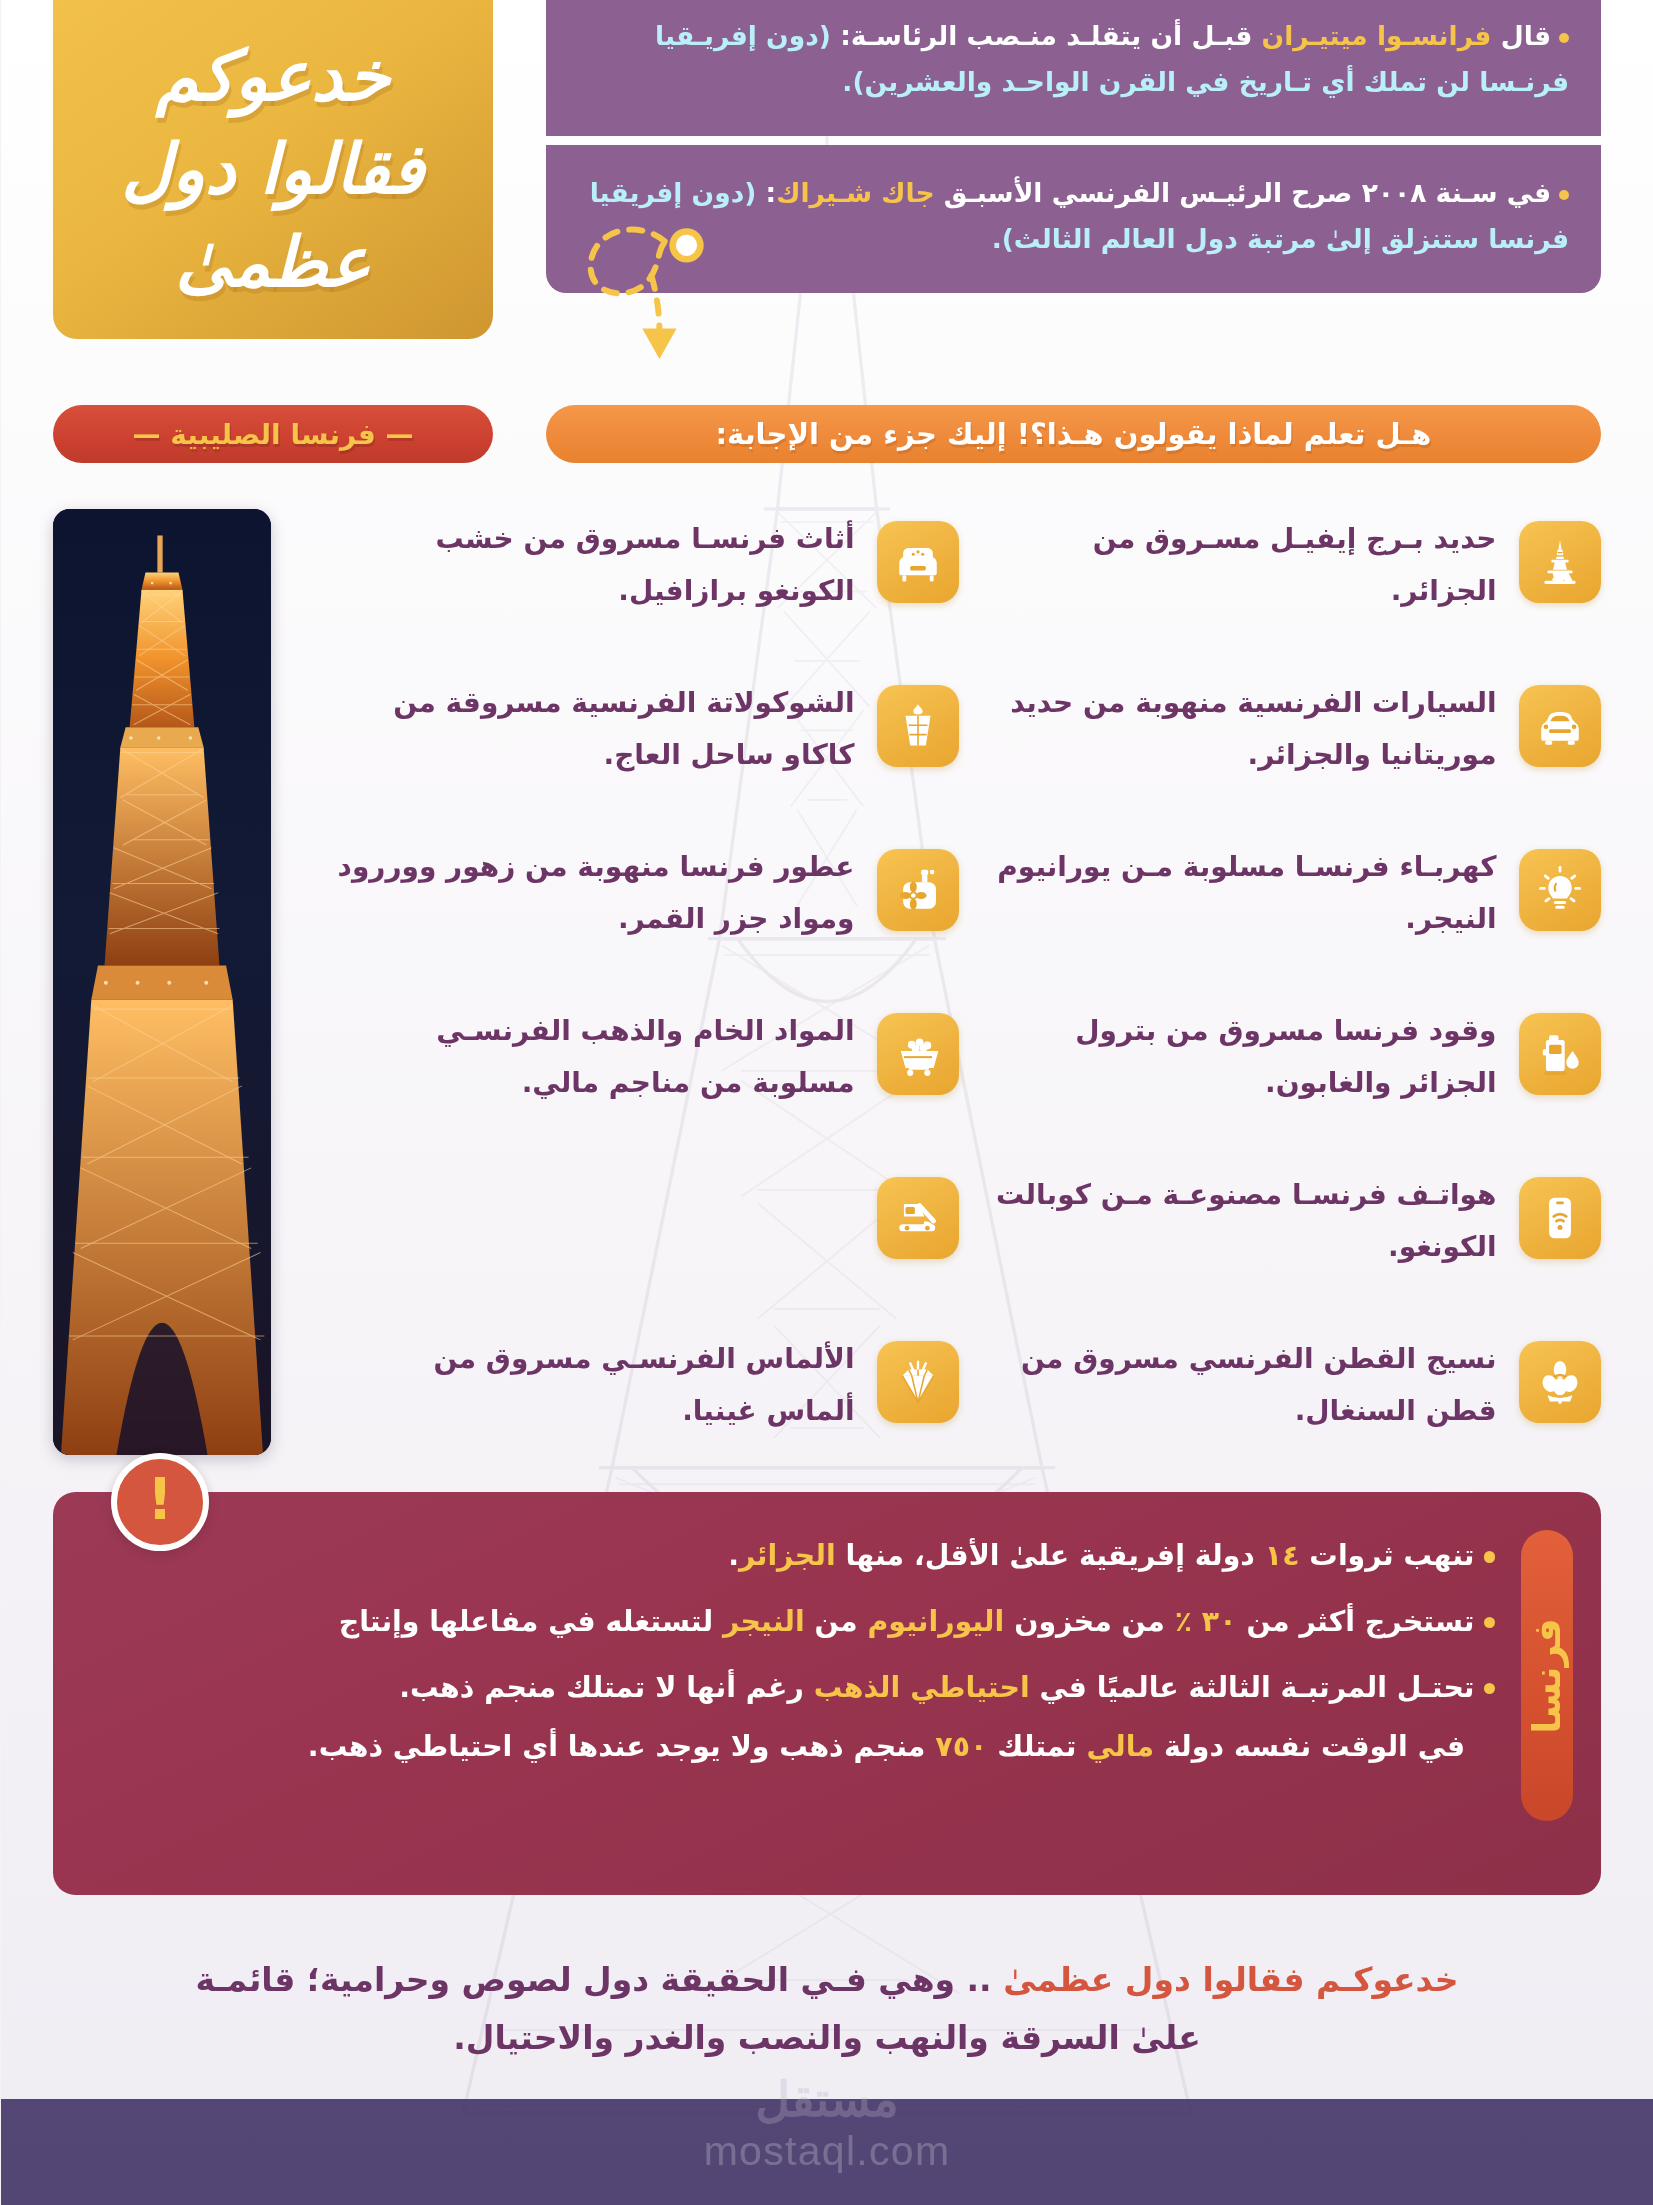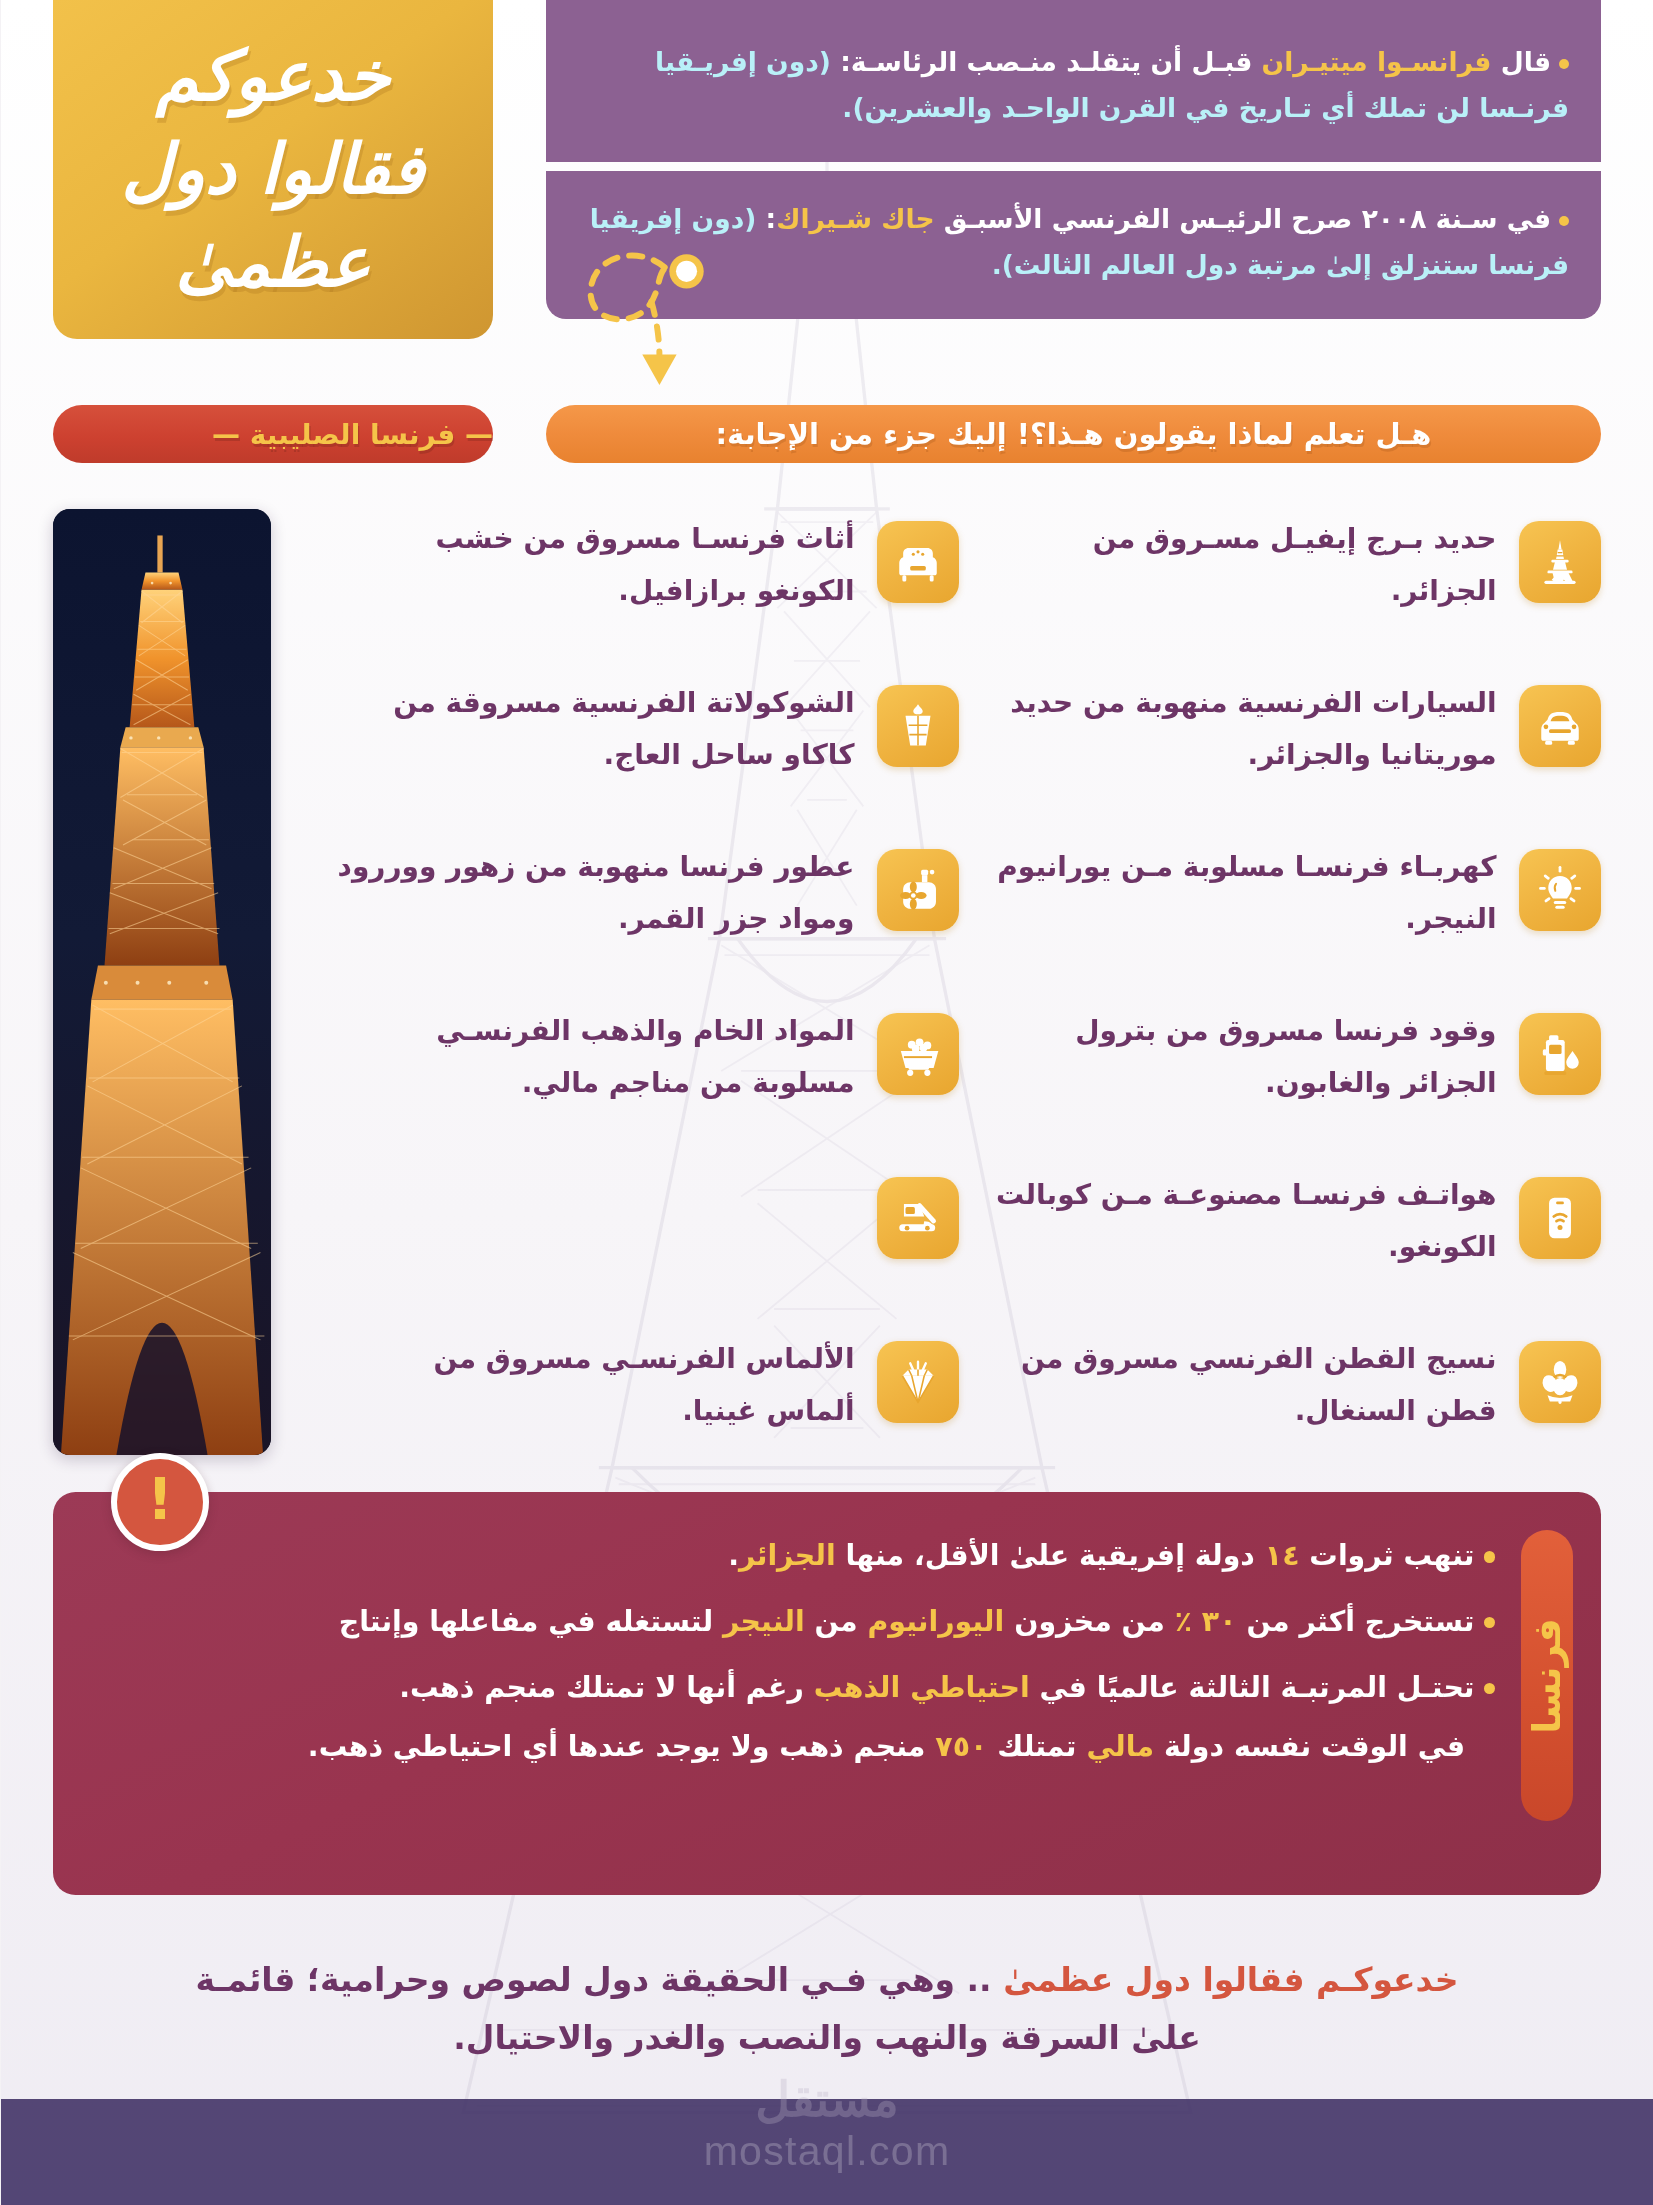--- a/index.html
+++ b/index.html
@@ -19,21 +19,21 @@
   #bg .wm2{position:absolute;left:50%;bottom:78px;transform:translateX(-50%);
       font-family:"Liberation Sans",sans-serif;font-size:48px;font-weight:bold;letter-spacing:2.6px;color:#b9b1c6;opacity:.30;}
 
   
   #page{position:absolute;inset:0;}
 
   
   .toprow{position:absolute;left:0;right:0;top:0;height:394px;}
   .quotes{position:absolute;right:53px;top:0;width:1055px;}
   .qbox{background:#8c6192;border-radius:0 0 17px 17px;padding:25px 32px 30px 32px;position:relative;}
-  .qbox.first{border-radius:0 0 0 0;padding-top:39px;}
+  .qbox.first{border-radius:0 0 0 0;padding-top:13px;}
   .qdivider{height:9.3px;background:transparent;}
   .qbox.second{border-radius:0 0 20px 20px;}
   .qtext{font-size:26.5px;line-height:1.75;color:#b9f0f8;font-weight:bold;text-align:right;}
   .qtext .w{color:#ffffff;}
   .qtext .hl{color:#f5c449;}
   .bullet-dot{display:inline-block;width:10px;height:10px;border-radius:50%;background:#f5c449;vertical-align:middle;margin-left:8px;}
 
   .deco{position:absolute;left:13.2px;bottom:-79px;width:152px;height:165px;pointer-events:none;}
 
   .titlebox{position:absolute;right:1161px;top:0;width:440px;height:339px;
@@ -43,21 +43,21 @@
      text-shadow:2px 5.3px 0 rgba(180,125,35,.35);}
 
   
   .bannerrow{position:absolute;left:0;right:0;top:405px;height:61px;}
   .bannerQ{position:absolute;right:53px;width:1055px;height:58px;border-radius:29px;
      background:linear-gradient(180deg,#f59849 0%,#ef8b3c 50%,#e8822f 100%);
      display:flex;align-items:center;justify-content:center;}
   .bannerQ span{font-size:29px;font-weight:bold;color:#ffffff;text-shadow:1.3px 2.6px 0 rgba(170,90,25,.30);}
   .bannerF{position:absolute;right:1161px;width:440px;height:58px;border-radius:29px;
      background:linear-gradient(180deg,#d6503b 0%,#cd4130 55%,#bf3b2b 100%);
-     display:flex;align-items:center;justify-content:flex-start;}
+     display:flex;align-items:center;justify-content:center;}
   .bannerF span{font-size:28px;font-weight:bold;color:#f5c449;text-shadow:1.3px 2.6px 0 rgba(130,40,28,.35);}
 
   
   .photo{position:absolute;left:53px;top:509px;width:218px;height:946px;border-radius:17px;overflow:hidden;
      box-shadow:0 4px 14.6px rgba(40,20,60,.22);background:#10172c;}
   .photo svg{display:block;width:100%;height:100%;}
 
   .col{position:absolute;top:509px;width:622px;}
   .colMid{right:695px;}
   .colRight{right:53px;}

